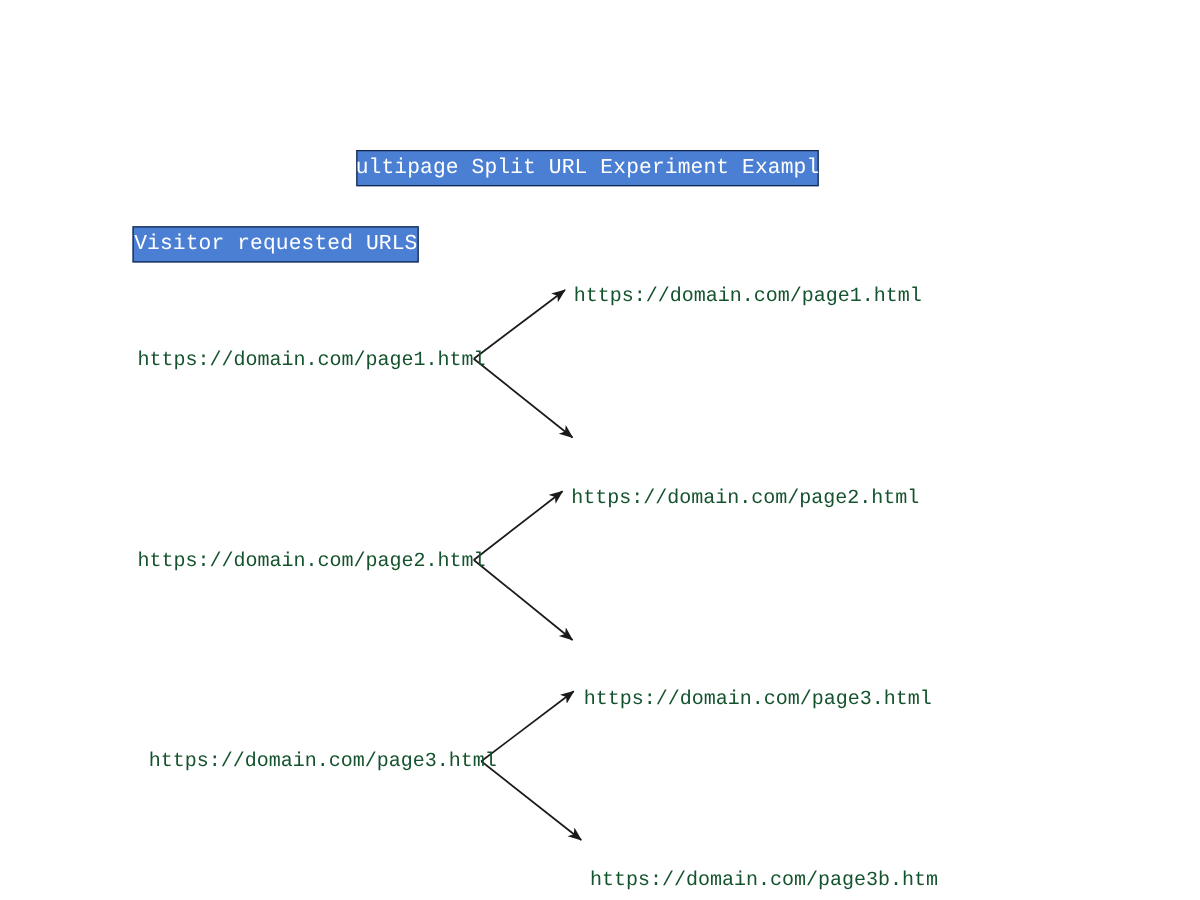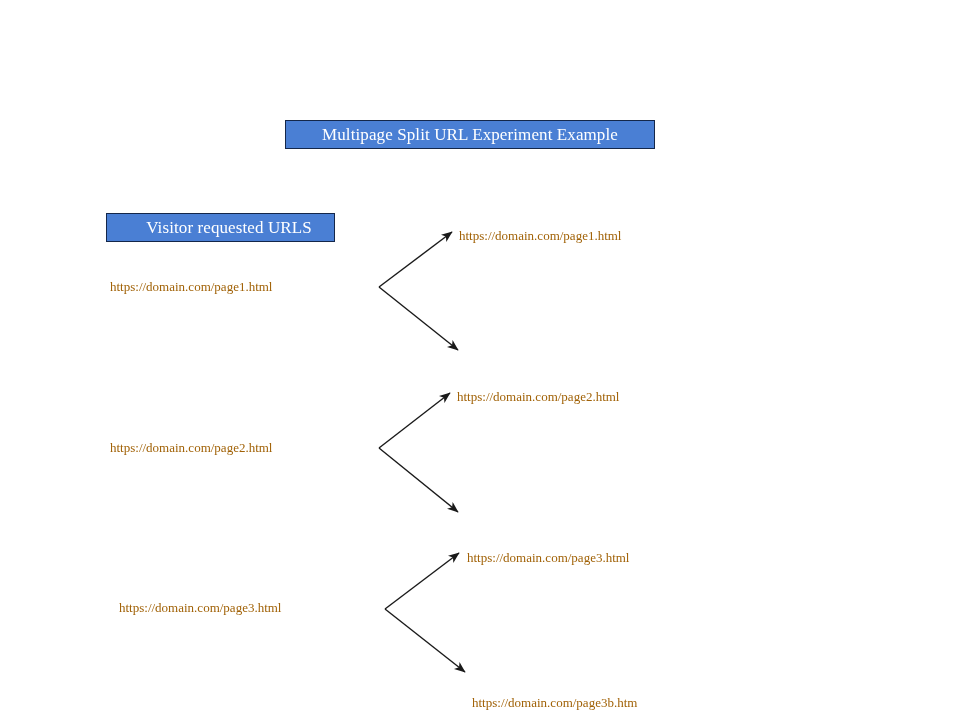--- a/index.html
+++ b/index.html
@@ -6,21 +6,21 @@
     margin: 0;
     padding: 0;
     background: #ffffff;
   }
   #canvas {
     position: relative;
     width: 860px;
     height: 720px;
     background: #ffffff;
     overflow: hidden;
-    font-family: Liberation Serif, serif;
+    font-family: Liberation Mono, monospace;
     -webkit-font-smoothing: antialiased;
   }
   .box {
     position: absolute;
     box-sizing: border-box;
     background: #4A7FD4;
     border: 1px solid #14274a;
     color: #ffffff;
     display: flex;
     align-items: center;
@@ -33,28 +33,27 @@
     left: 285px;
     top: 120px;
     width: 370px;
     height: 29px;
   }
   #legend-box {
     left: 106px;
     top: 181px;
     width: 229px;
     height: 29px;
-    justify-content: center;
+    justify-content: flex-end;
     padding-left: 17px;
-    margin-top: 32px;
   }
   .url-label {
     position: absolute;
-    font-size: 13px;
-    color: #a16207;
+    font-size: 16px;
+    color: #14532d;
     white-space: nowrap;
     line-height: 1;
   }
   .url-src { text-align: right; }
   svg.edges {
     position: absolute;
     left: 0;
     top: 0;
     width: 960px;
     height: 720px;

